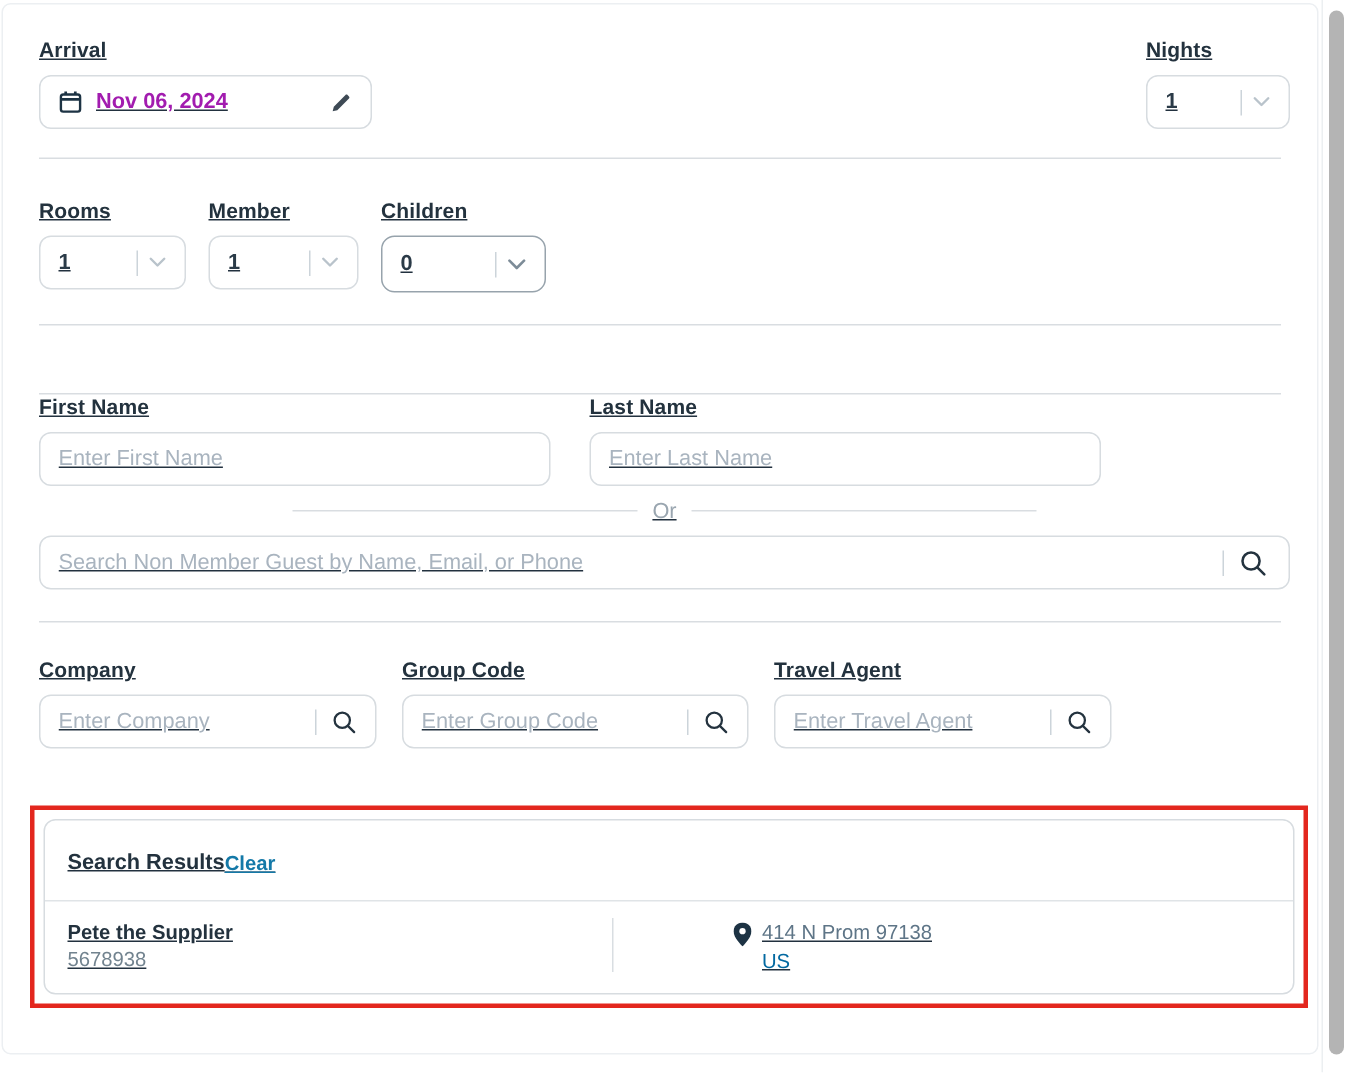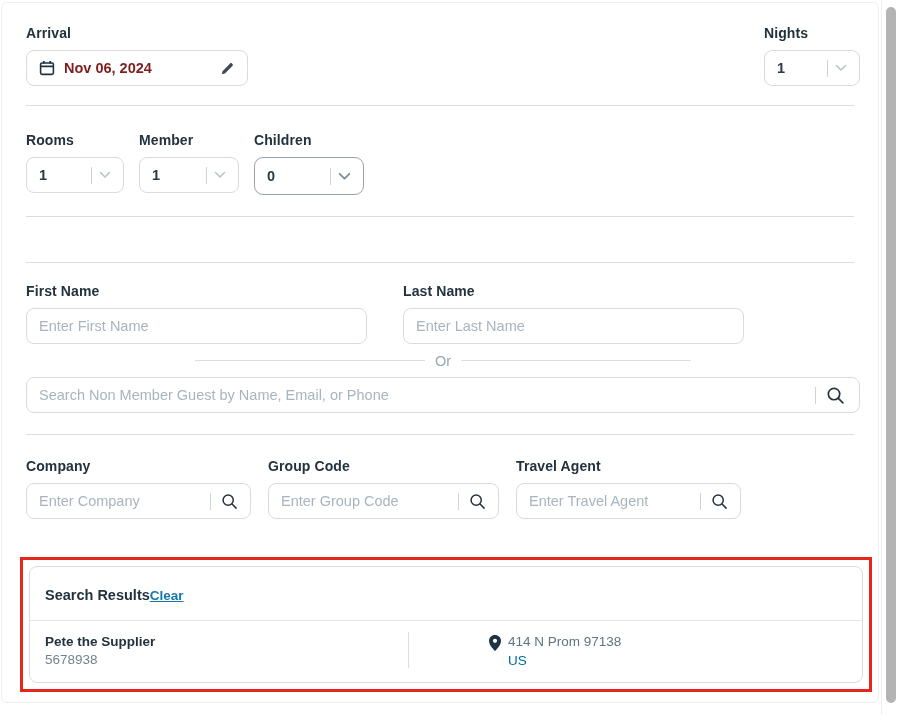--- a/index.html
+++ b/index.html
@@ -1,36 +1,36 @@
 <!DOCTYPE html>
 <html><head>
 <meta charset="utf-8">
 <style>
   * { margin: 0; padding: 0; box-sizing: border-box; }
   html, body { width: 899px; height: 715px; background: #fff; overflow: hidden; }
   body { font-family: "Liberation Sans", "DejaVu Sans", sans-serif; color: #22313f; position: relative; }
 
   .page-card {
     position: absolute; left: 1px; top: 2px; width: 878px; height: 701px;
-    background: #fff; border: 1px solid #eceff2; border-radius: 6px; overflow: hidden;
+    background: #fff; border: 1px solid #eceff2; border-radius: 6px; overflow: hidden; text-decoration: underline;
   }
   .content { padding: 22px 18px 0 24px; }
 
   .field-label { font-size: 14px; font-weight: 700; color: #23323e; margin-bottom: 9px; letter-spacing: .1px; }
 
   .row { display: flex; }
   .grp { display: flex; flex-direction: column; }
 
   .box {
     height: 36px; border: 1px solid #d7dce0; border-radius: 8px; background: #fff;
     display: flex; align-items: center; padding: 0 12px; cursor: pointer;
   }
   .date-box { width: 222px; }
   .date-box .cal { color: #1d3344; display: flex; margin-right: 9px; }
-  .date-box .val { font-size: 14.5px; font-weight: 700; color: #7f1d1d; }
+  .date-box .val { font-size: 14.5px; font-weight: 700; color: #a21caf; }
   .date-box .pencil { margin-left: auto; color: #3e4a55; display: flex; }
 
   .select-box { position: relative; }
   .select-box .val { font-size: 14.5px; font-weight: 600; color: #2a3a47; }
   .sel-right { margin-left: auto; display: flex; align-items: center; }
   .sel-bar { border-left: 1px solid #ccd4da; height: 17px; }
   .sel-chev { color: #b9c3cb; display: flex; margin-left: 7px; }
   .select-box.focused { border-color: #97a3ac; border-radius: 9px; height: 38px; }
   .select-box.focused .sel-chev { color: #7d8c98; }
 
@@ -174,21 +174,21 @@
                 </svg>
             </span>
           </span>
         </div>
       </div>
     </div>
 
     <hr class="hr" style="margin-top:21px;">
     <hr class="hr" style="margin-top:45px;">
 
-    <div class="row" style="margin-top:20px;gap:10px;">
+    <div class="row" style="">
       <div class="grp" style="width:341px; margin-right:26px;">
         <div class="field-label">First Name</div>
         <div class="text-input">
           <input type="text" placeholder="Enter First Name" style="">
         </div>
       </div>
       <div class="grp" style="width:341px;">
         <div class="field-label">Last Name</div>
         <div class="text-input">
           <input type="text" placeholder="Enter Last Name" style="">

